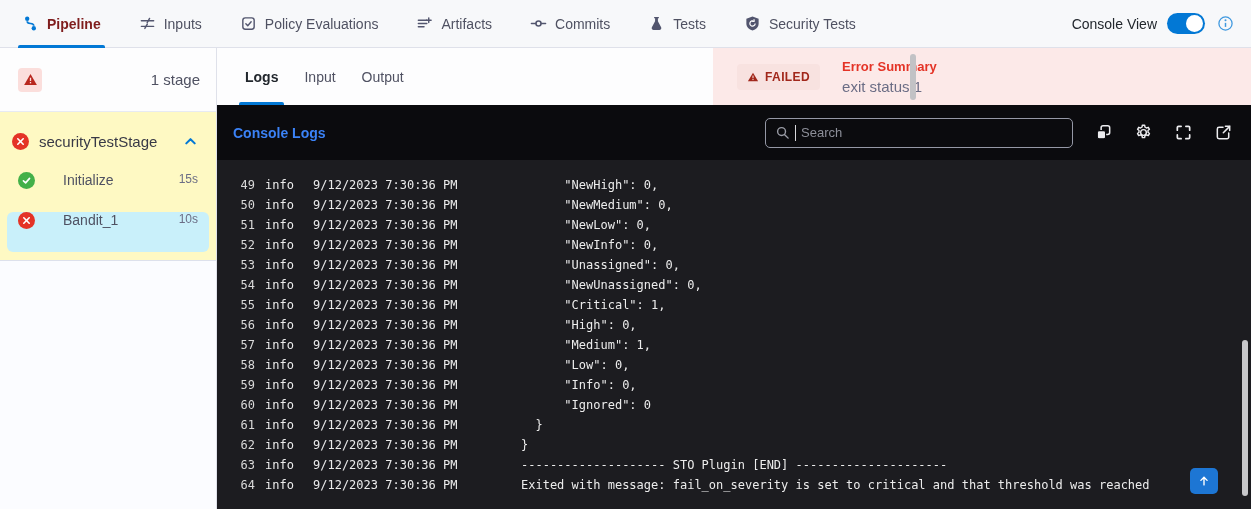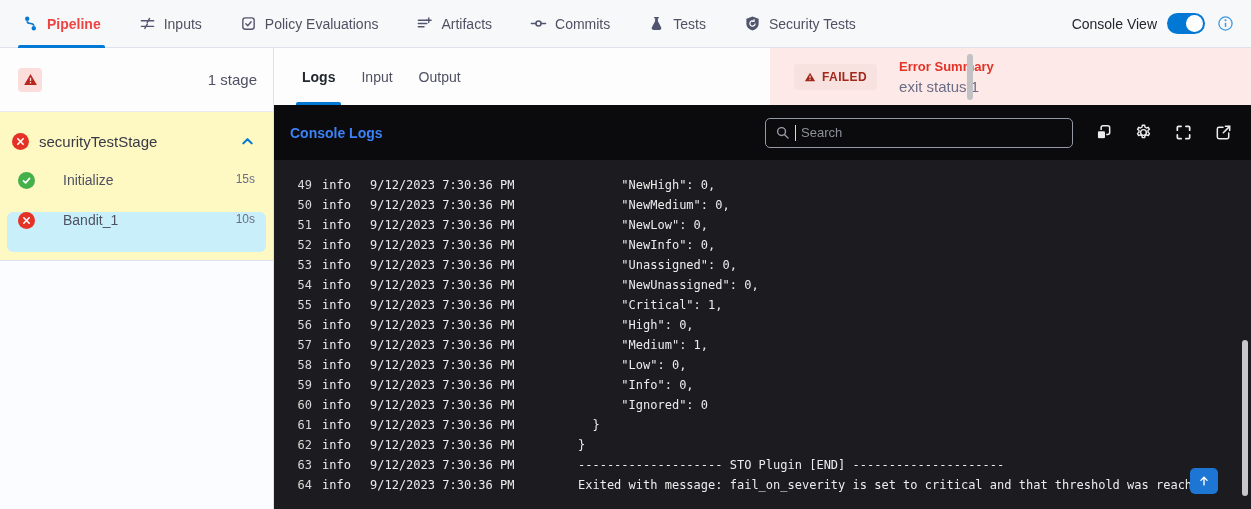--- a/index.html
+++ b/index.html
@@ -2,32 +2,32 @@
 <html><head>
 <meta charset="utf-8">
 <style>
   * { box-sizing: border-box; margin: 0; padding: 0; }
   html,body { width:1251px; height:509px; overflow:hidden; }
   body { font-family:"Liberation Sans", sans-serif; background:#fff; position:relative; }
 
   
   .topnav { height:48px; background:#f7f8fa; border-bottom:1px solid #dfe1ea; display:flex; align-items:center; padding:0 16px 0 22px; }
   .nav-tab { display:flex; align-items:center; gap:8px; height:47px; margin-right:38px; font-size:14px; color:#4f5162; cursor:pointer; position:relative; white-space:nowrap; }
-  .nav-tab.active { color:#ef4444; font-weight:bold; }
+  .nav-tab.active { color:#7f1d1d; font-weight:bold; }
   .nav-tab.active::after { content:""; position:absolute; left:-4px; right:-4px; bottom:-1px; height:3px; background:#0278d5; border-radius:2px 2px 0 0; }
   .nav-tab svg { display:block; }
   .nav-right { margin-left:auto; display:flex; align-items:center; gap:10px; font-size:14px; color:#22272d; }
   .toggle { width:38px; height:21px; border-radius:11px; background:#0278d5; position:relative; cursor:pointer; }
   .toggle .knob { position:absolute; right:2px; top:2px; width:17px; height:17px; border-radius:50%; background:#fff; }
 
   
   .content { display:flex; height:461px; }
 
   
-  .sidebar { width:274px; border-right:1px solid #dfe1ea; background:#fbfcff; display:flex; flex-direction:column; flex:none; }
+  .sidebar { width:217px; border-right:1px solid #dfe1ea; background:#fbfcff; display:flex; flex-direction:column; flex:none; }
   .sidebar-header { height:63px; background:#fdfdfe; display:flex; align-items:center; justify-content:space-between; padding:0 16px 0 18px; }
   .warn-chip { width:24px; height:24px; border-radius:4px; background:#fbdedc; display:flex; align-items:center; justify-content:center; }
   .stage-count { font-size:15px; color:#4f5162; }
   .stage-section { background:#fef9c3; border-top:1px solid #e7eaf2; border-bottom:1px solid #dde1ec; padding-bottom:8px; }
   .stage-row { height:58px; display:flex; align-items:center; gap:10px; padding:0 16px 0 12px; cursor:pointer; }
   .stage-name { flex:1; font-size:15px; color:#383946; }
   .steps { padding-top:2px; }
   .step-row { height:40px; display:flex; align-items:flex-start; gap:28px; margin:0 7px; padding:0 11px; border-radius:6px; cursor:pointer; }
   .step-row.selected { background:#c9f0fa; }
   .step-name { flex:1; font-size:14px; color:#4f5162; }

